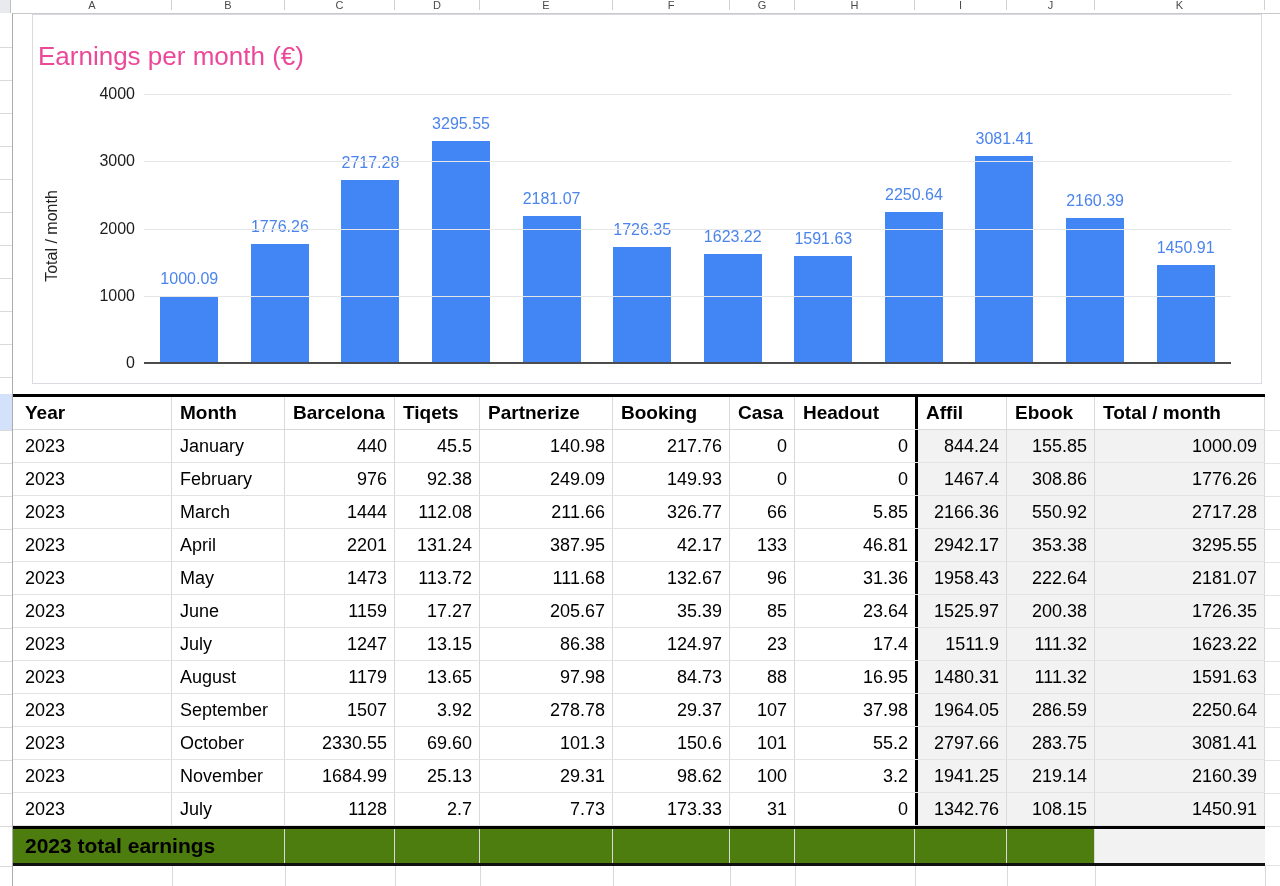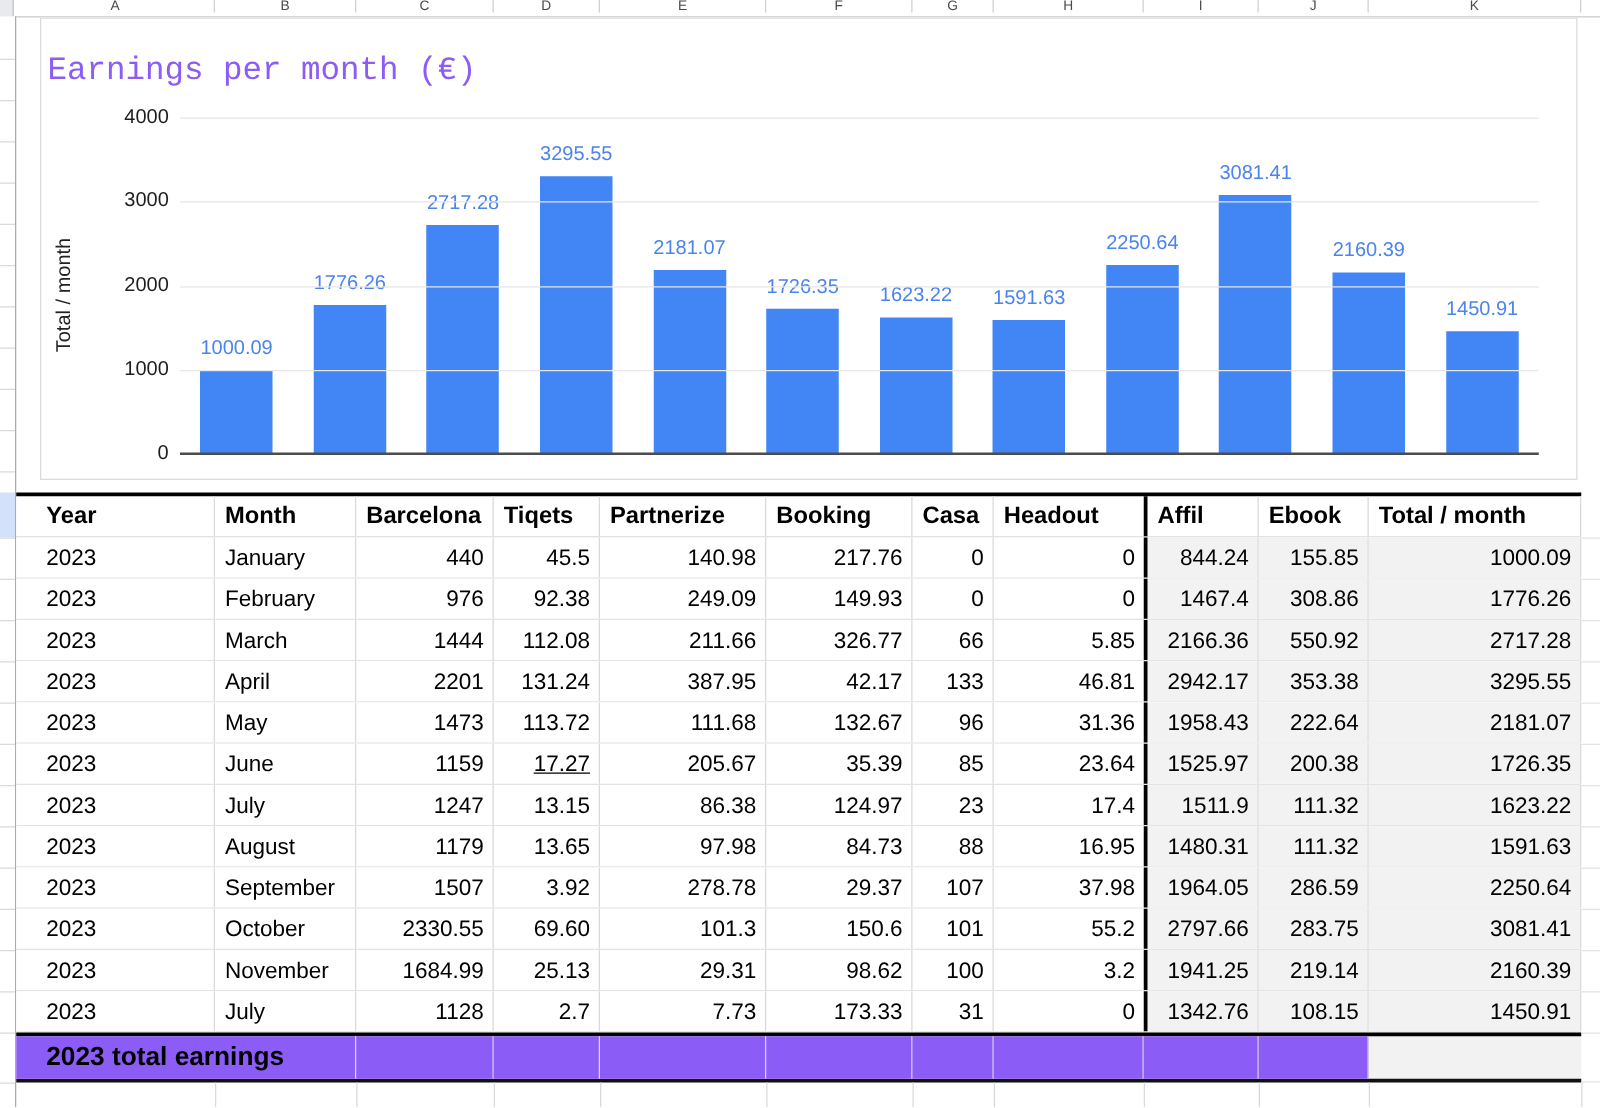--- a/index.html
+++ b/index.html
@@ -16,21 +16,21 @@
 
   
   .gutter{position:absolute;left:0;top:13px;width:13px;height:873px;background:#fff;
           border-right:1px solid #ababab;box-sizing:border-box;}
   .gutter .hline{position:absolute;left:0;width:12px;height:1px;background:#dadada;}
   .gutter .sel{position:absolute;left:0;top:381px;width:12px;height:36px;background:#d3e1fb;}
 
   
   .chart-box{position:absolute;left:32px;top:14px;width:1230px;height:370px;background:#fff;
              border:1px solid #d8dbdf;box-sizing:border-box;}
-  .chart-title{position:absolute;left:5px;top:26px;font-size:26px;color:#8b5cf6;font-family:Liberation Mono, monospace;}
+  .chart-title{position:absolute;left:5px;top:26px;font-size:26px;color:#ec4899;}
   .y-title{position:absolute;left:-36px;top:212px;width:110px;text-align:center;
            transform:rotate(-90deg);font-size:16px;color:#222;white-space:nowrap;}
   .gridline{position:absolute;left:111px;width:1087px;height:1px;background:#e6e6e6;}
   .gridline.base{height:2px;background:#4c4c4c;}
   .ytick{position:absolute;left:40px;width:62px;height:20px;line-height:20px;text-align:right;
          font-size:16px;color:#1d1d1d;}
   .bars{position:absolute;left:111px;top:79px;width:1087px;height:269px;display:flex;}
   .slot{flex:1;position:relative;display:flex;align-items:flex-end;justify-content:center;}
   .bar{width:58px;background:#4285f4;}
   .bar-label{position:absolute;left:50%;transform:translateX(-50%);white-space:nowrap;
@@ -39,26 +39,26 @@
   
   .table{position:absolute;left:13px;top:394px;width:1252px;}
   .row{display:flex;box-sizing:border-box;}
   .row.header{height:36px;border-top:3px solid #000;border-bottom:1px solid #d9d9d9;background:#fff;}
   .row.data{height:33px;border-bottom:1px solid #e2e4e3;background:#fff;}
   .row.footer{height:40px;border-top:3px solid #000;border-bottom:3px solid #111;background:#f2f2f2;}
   .cell{box-sizing:border-box;overflow:hidden;white-space:nowrap;border-right:1px solid #d9d9d9;
         font-size:18px;display:flex;align-items:center;}
   .cell.hd{font-weight:bold;font-size:19px;}
   .cell.left{justify-content:flex-start;padding-left:8px;}
-  .cell.afirst{padding-left:24px;}
+  .cell.afirst{padding-left:12px;}
   .cell.right{justify-content:flex-end;padding-right:7px;}
   .cell.gray{background:#f2f2f2;}
   .cell.blackleft{border-left:3px solid #000;}
   .cell.noright{border-right:none;}
-  .row.footer .cell{font-weight:bold;font-size:21px;background:#8b5cf6;}
+  .row.footer .cell{font-weight:bold;font-size:21px;background:#4d7c0f;}
 
   
   .right-sliver{position:absolute;left:1265px;top:394px;width:15px;height:472px;}
   .right-sliver .hline{position:absolute;left:0;width:15px;height:1px;background:#e2e4e3;}
   .bottom-strip{position:absolute;left:13px;top:866px;width:1267px;height:20px;}
   .bottom-strip .vline{position:absolute;top:0;width:1px;height:20px;background:#d9d9d9;}
 </style>
 </head>
 <body>
 
@@ -249,21 +249,21 @@
         <div class="cell right" style="width: 65px;">96</div>
         <div class="cell right noright" style="width: 120px;">31.36</div>
         <div class="cell right gray blackleft" style="width: 92px;">1958.43</div>
         <div class="cell right gray" style="width: 88px;">222.64</div>
         <div class="cell right gray" style="width: 170px;">2181.07</div>
       </div>
       <div class="row data">
         <div class="cell left afirst" style="width: 159px;">2023</div>
         <div class="cell left" style="width: 113px;">June</div>
         <div class="cell right" style="width: 110px;">1159</div>
-        <div class="cell right" style="width: 85px; text-decoration: underline;">17.27</div>
+        <div class="cell right" style="width: 85px;">17.27</div>
         <div class="cell right" style="width: 133px;">205.67</div>
         <div class="cell right" style="width: 117px;">35.39</div>
         <div class="cell right" style="width: 65px;">85</div>
         <div class="cell right noright" style="width: 120px;">23.64</div>
         <div class="cell right gray blackleft" style="width: 92px;">1525.97</div>
         <div class="cell right gray" style="width: 88px;">200.38</div>
         <div class="cell right gray" style="width: 170px;">1726.35</div>
       </div>
       <div class="row data">
         <div class="cell left afirst" style="width: 159px;">2023</div>

